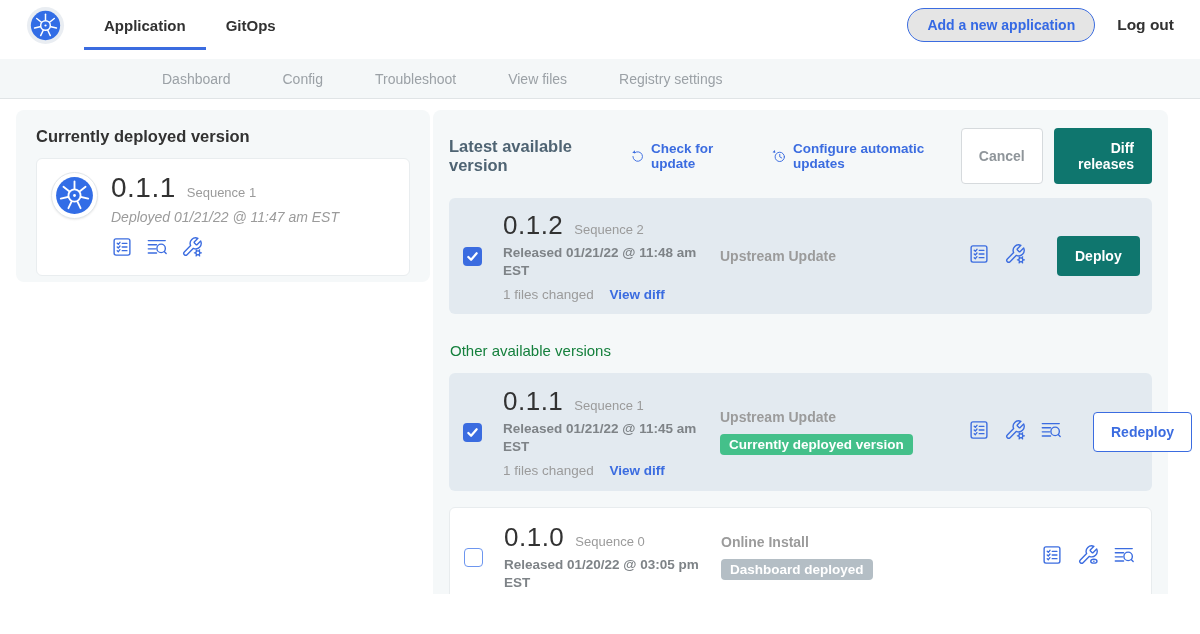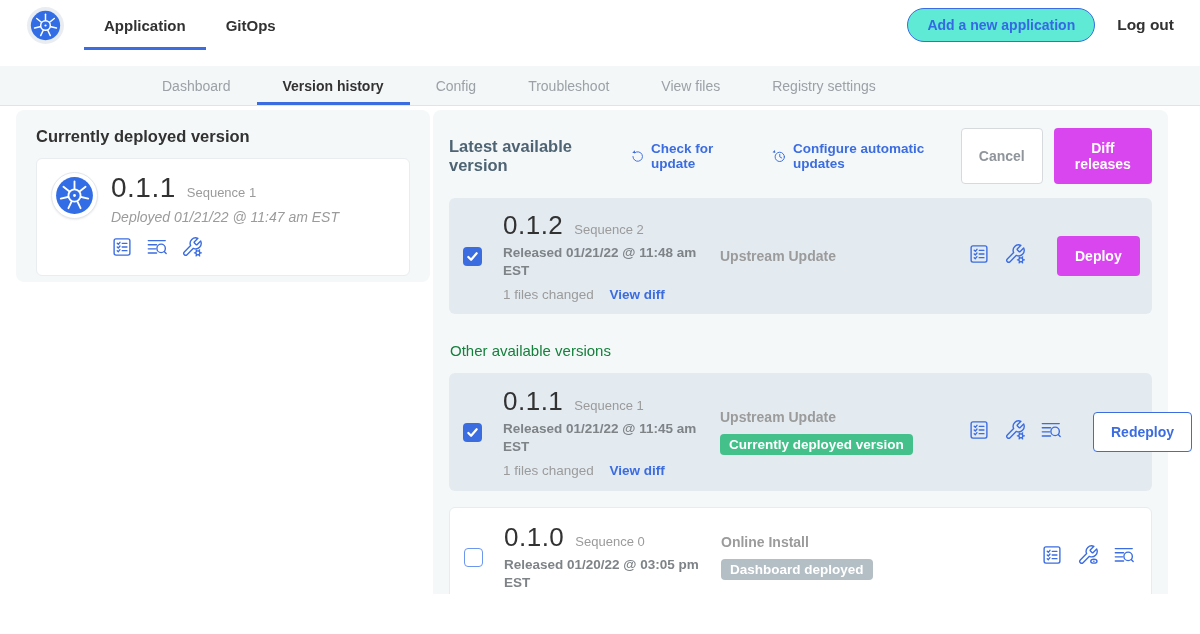--- a/index.html
+++ b/index.html
@@ -12,27 +12,27 @@
     background:#fff; display:flex; align-items:stretch; }
   .logo-wrap { align-self:center; margin-left:27px; width:37px; height:37px;
     border-radius:50%; background:#e9edf2; display:flex; align-items:center; justify-content:center; }
   .logo-wrap svg { width:31px; height:31px; }
   .top-tab { display:flex; align-items:center; padding:0 20px; margin-top:3px;
     font-size:15px; font-weight:700; color:#323232;
     border-bottom:3px solid transparent; cursor:pointer; }
   .top-tab.first { margin-left:20px; }
   .top-tab.active { border-bottom-color:#3b6ce0; }
   .top-right { margin-left:auto; display:flex; align-items:center; gap:22px; padding-right:26px; }
-  .btn-pill { background:#5eead4; border:1.5px solid #3b6ce0; color:#3569e4;
+  .btn-pill { background:#e5e5e5; border:1.5px solid #3b6ce0; color:#3569e4;
     font-weight:700; font-size:14px; border-radius:17px; padding:8px 19px;
     font-family:inherit; cursor:pointer; }
   .logout { font-size:15.5px; color:#323232; cursor:pointer;font-weight:bold; }
 
   
-  .subnav { position:absolute; top:66px; left:0; width:1200px; height:40px;
+  .subnav { position:absolute; top:59px; left:0; width:1200px; height:40px;
     background:#f4f7f8; border-bottom:1px solid #e0e4e6;
     display:flex; align-items:stretch; padding-left:136px;text-align:right; }
   .sub-tab { display:flex; align-items:center; padding:0 26px; font-size:14px;
     color:#9ba1a6; border-bottom:3px solid transparent; border-top:3px solid transparent;
     cursor:pointer; }
   .sub-tab.active { color:#323232; font-weight:700; border-bottom-color:#3b6ce0; }
 
   
   .deployed-card { position:absolute; left:16px; top:110px; width:414px; height:172px;
     background:#f5f8f9; border-radius:8px; padding:17px 20px; }
@@ -55,21 +55,21 @@
     background:#f5f8f9; border-radius:8px; padding:16px; }
   .panel-header { display:flex; align-items:center; margin:2px 0 14px 0; }
   .panel-title { font-size:16.5px; font-weight:700; color:#4f6473; margin-right:13px; }
   .hlink { display:flex; align-items:center; gap:6px; color:#3b6ce0; font-size:13.5px;
     font-weight:700; cursor:pointer; }
   .hlink + .hlink { margin-left:22px; }
   .hlink svg { width:17px; height:17px; }
   .header-actions { margin-left:auto; display:flex; gap:11px; }
   .btn { font-family:inherit; font-weight:700; font-size:14px; border-radius:4px;
     padding:11px 17px; border:1px solid transparent; cursor:pointer; }
-  .btn-primary { background:#d946ef; color:#fff; }
+  .btn-primary { background:#0f766e; color:#fff;text-align:right; }
   .btn-outline { background:#fff; color:#3b6ce0; border-color:#3b6ce0; }
   .btn-cancel { background:#fff; color:#8f959a; border-color:#d6dadd; }
 
   .version-row { border-radius:6px; display:flex; align-items:center; padding:0 16px 0 14px; }
   .row-highlight { background:#e3eaf0; }
   .row-white { background:#fff; border:1px solid #e8ecee; }
   .row-012 { height:116px; }
   .row-011 { margin-top:14px; height:118px; }
   .row-010 { margin-top:16px; height:100px; }
 
@@ -178,21 +178,20 @@
     <div class="top-tab first active">Application</div>
     <div class="top-tab">GitOps</div>
     <div class="top-right">
       <button class="btn-pill">Add a new application</button>
       <div class="logout">Log out</div>
     </div>
   </div>
 
   <div class="subnav">
     <div class="sub-tab">Dashboard</div>
-    <div class="sub-tab active">Version history</div>
     <div class="sub-tab">Config</div>
     <div class="sub-tab">Troubleshoot</div>
     <div class="sub-tab">View files</div>
     <div class="sub-tab">Registry settings</div>
   </div>
 
   <div class="deployed-card">
     <h2>Currently deployed version</h2>
     <div class="deployed-inner">
       <div class="k8s-badge">

